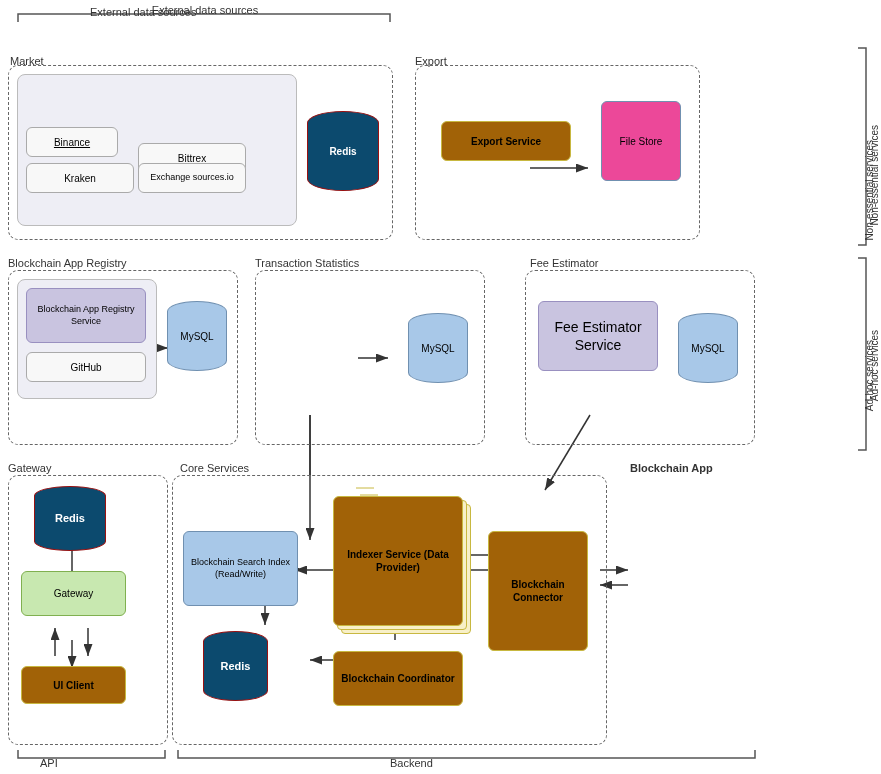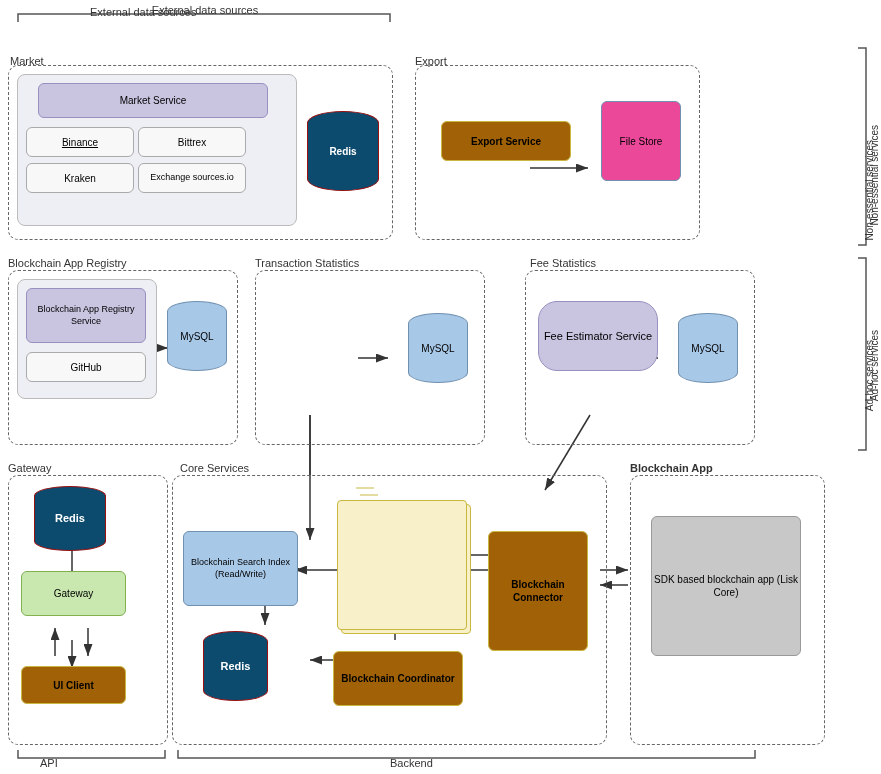--- a/index.html
+++ b/index.html
@@ -182,29 +182,26 @@
   </div>
 
   <div class="section-label" style="top:55px; left:10px;">Market</div>
 
   <div class="section-label" style="top:55px; left:415px;">Export</div>
 
   <div class="dashed-box" style="top:65px; left:8px; width:385px; height:175px;">
 
     <div class="solid-box" style="top:8px; left:8px; width:280px; height:152px; background:#eeeef5; border-color:#bbb;">
 
-      <div class="component comp-purple" style="top:8px; left:20px; width:230px; height:35px;">
-        <span>Market Service</span>
-      </div>
-
-      <div class="component comp-white" style="top:52px; left:8px; width:108px; height:30px;text-decoration:underline;">
+
+      <div class="component comp-white" style="top:52px; left:8px; width:92px; height:30px;text-decoration:underline;">
         <span>Binance</span>
       </div>
 
-      <div class="component comp-white" style="top:52px; left:120px; width:108px; height:30px;">
+      <div class="component comp-white" style="top:68px; left:120px; width:108px; height:30px;">
         <span>Bittrex</span>
       </div>
 
       <div class="component comp-white" style="top:88px; left:8px; width:108px; height:30px;">
         <span>Kraken</span>
       </div>
 
       <div class="component comp-white" style="top:88px; left:120px; width:108px; height:30px; font-size:9px;">
         <span>Exchange sources.io</span>
       </div>
@@ -250,25 +247,25 @@
   <div class="section-label" style="top:257px; left:255px;">Transaction Statistics</div>
 
   <div class="dashed-box" style="top:270px; left:255px; width:230px; height:175px;">
 
 
     <div class="component" style="position:absolute; top:42px; left:152px; width:60px; height:70px; background:#a8c8e8; border:1px solid #7090b0; border-radius:50% 50% 50% 50% / 15% 15% 15% 15%; display:flex; align-items:center; justify-content:center; text-align:center; font-size:10px;">
       <span>MySQL</span>
     </div>
   </div>
 
-  <div class="section-label" style="top:257px; left:530px;">Fee Statistics</div>
+  <div class="section-label" style="top:257px; left:530px;">Fee Estimator</div>
 
   <div class="dashed-box" style="top:270px; left:525px; width:230px; height:175px;">
 
-    <div class="component comp-purple" style="top:30px; left:12px; width:120px; height:70px; font-size:11px;border-radius:19px;">
+    <div class="component comp-purple" style="top:30px; left:12px; width:120px; height:70px; font-size:14px;">
       <span>Fee Estimator Service</span>
     </div>
 
     <div class="component" style="position:absolute; top:42px; left:152px; width:60px; height:70px; background:#a8c8e8; border:1px solid #7090b0; border-radius:50% 50% 50% 50% / 15% 15% 15% 15%; display:flex; align-items:center; justify-content:center; text-align:center; font-size:10px;">
       <span>MySQL</span>
     </div>
   </div>
 
   <div class="section-label" style="top:462px; left:8px;">Gateway</div>
 
@@ -297,39 +294,36 @@
 
     <div class="component comp-red" style="top:155px; left:30px; width:65px; height:70px; border-radius:50% 50% 50% 50% / 15% 15% 15% 15%; font-size:11px; font-weight:bold;">
       <span>Redis</span>
     </div>
 
     <div style="position:absolute; top:20px; left:160px; width:140px; height:150px;">
 
       <div style="position:absolute; top:8px; left:8px; width:130px; height:130px; background:#f8f0c8; border:1px solid #c8b840; border-radius:4px;"></div>
       <div style="position:absolute; top:4px; left:4px; width:130px; height:130px; background:#f8f0c8; border:1px solid #c8b840; border-radius:4px;"></div>
 
+      <div class="component comp-yellow" style="position:absolute; top:0; left:0; width:130px; height:130px; font-size:10px;">
+        <span>Indexer Service (Data Provider)</span>
+      </div>
     </div>
 
     <div class="component comp-yellow" style="top:175px; left:160px; width:130px; height:55px; font-size:10px;">
       <span>Blockchain Coordinator</span>
     </div>
 
     <div class="component comp-yellow" style="top:55px; left:315px; width:100px; height:120px; font-size:10px;">
       <span>Blockchain Connector</span>
     </div>
   </div>
 
   <div class="section-label" style="top:462px; left:630px;font-weight:bold;">Blockchain App</div>
 
-  <div class="dashed-box" style="top:475px; left:630px; width:195px; height:270px;">
-
-    <div class="component comp-gray" style="top:40px; left:20px; width:150px; height:140px; font-size:10px;">
-      <span>SDK based blockchain app (Lisk Core)</span>
-    </div>
-  </div>
 
   <div class="section-label" style="bottom:5px; left:40px;">API</div>
 
   <div class="section-label" style="bottom:5px; left:390px;">Backend</div>
 
   <div style="position:absolute; top:125px; right:1px; font-size:10px; color:#333; writing-mode:vertical-rl; transform:rotate(180deg); text-align:center;">
     <span>Non-essential services</span>
   </div>
 
   <div style="position:absolute; top:330px; right:1px; font-size:10px; color:#333; writing-mode:vertical-rl; transform:rotate(180deg); text-align:center;">

